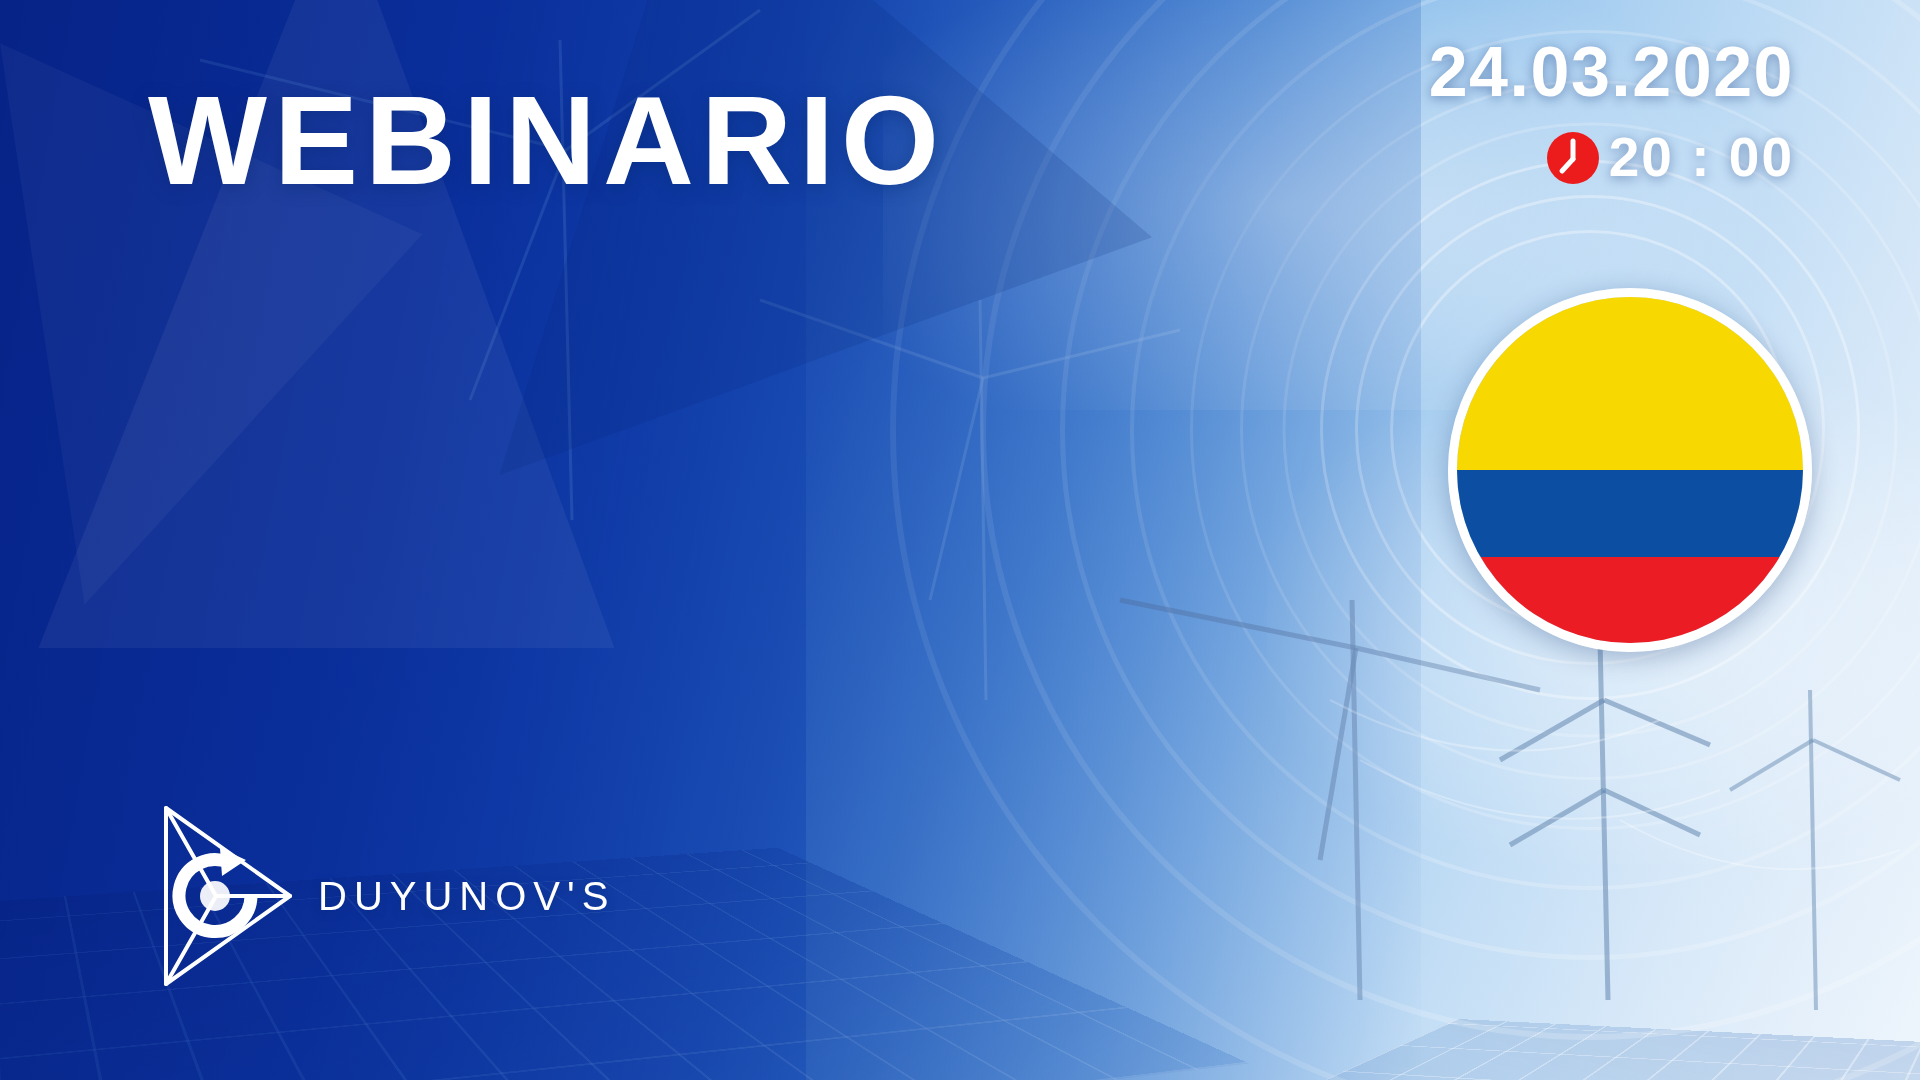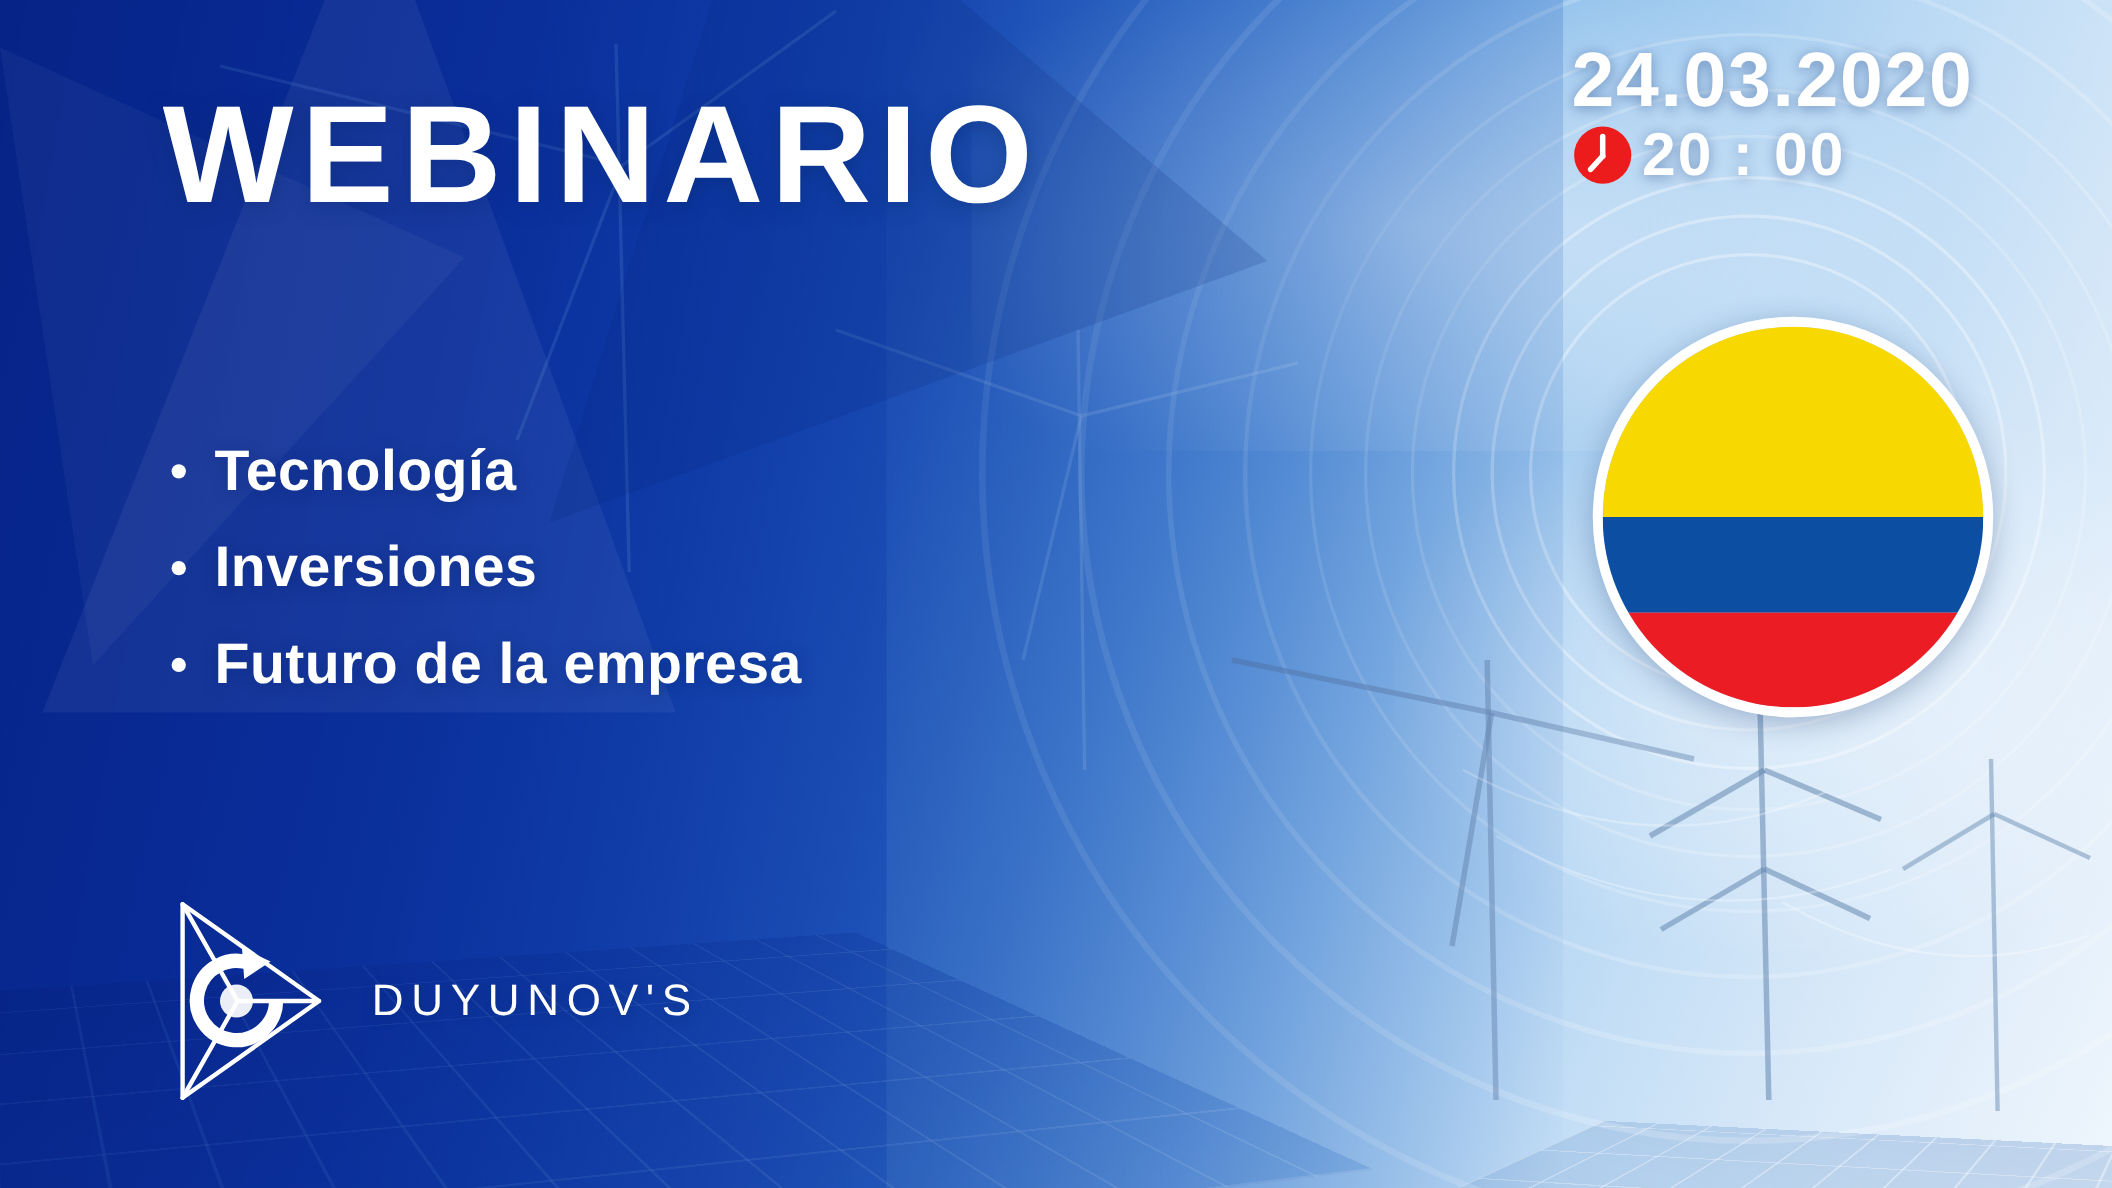--- a/index.html
+++ b/index.html
@@ -145,23 +145,23 @@
   .date-text {
     font-size: 70px;
     font-weight: 700;
     letter-spacing: 1.5px;
     line-height: 1.05;
     text-shadow: 0 2px 12px rgba(8,40,110,0.40);
   }
   .time-row {
     display: flex;
     align-items: center;
-    justify-content: flex-start;
+    justify-content: flex-end;
     gap: 8px;
-    margin-top: 3px;
+    margin-top: 20px;
   }
   .clock-icon { width: 56px; height: 56px; flex: none; display: block; }
   .time-text {
     font-size: 55px;
     font-weight: 700;
     letter-spacing: 2px;
     line-height: 1;
     text-shadow: 0 2px 12px rgba(8,40,110,0.40);
   }
 
@@ -205,24 +205,24 @@
     flex-direction: column;
   }
   .flag-band { width: 100%; }
   .band-yellow { height: 50%; }
   .band-blue   { height: 25%; }
   .band-red    { height: 25%; }
 
   
   .logo {
     position: absolute;
-    left: 150px; bottom: 72px;
+    left: 150px; bottom: 86px;
     display: flex;
     align-items: center;
-    gap: 38px;
+    gap: 18px;
   }
   .logo-mark { width: 150px; height: 196px; flex: none; display: block; }
   .logo-text {
     color: #ffffff;
     line-height: 1.0;
     text-shadow: 0 2px 10px rgba(8,40,110,0.40);
   }
   .logo-top {
     font-size: 40px;
     font-weight: 400;
@@ -314,34 +314,20 @@
       <div class="time-row">
         <svg class="clock-icon" viewBox="0 0 56 56" xmlns="http://www.w3.org/2000/svg">
           <circle cx="28" cy="28" r="26" fill="#EC1C1C"></circle>
           <path d="M28 11 L28 29" stroke="#ffffff" stroke-width="5" stroke-linecap="round" fill="none"></path>
           <path d="M28 29 L17 41" stroke="#ffffff" stroke-width="5" stroke-linecap="round" fill="none"></path>
         </svg>
         <div class="time-text">20 : 00</div>
       </div>
     </div>
 
-    <ul class="bullets">
-      <li>
-        <span class="dot"></span>
-        <span>Tecnología</span>
-      </li>
-      <li>
-        <span class="dot"></span>
-        <span>Inversiones</span>
-      </li>
-      <li>
-        <span class="dot"></span>
-        <span>Futuro de la empresa</span>
-      </li>
-    </ul>
 
     <div class="flag-wrap">
       <div class="flag-circle">
         <div class="flag-band band-yellow" style="background:#F7D800"></div>
         <div class="flag-band band-blue" style="background:#0B4EA2"></div>
         <div class="flag-band band-red" style="background:#EC1C24"></div>
       </div>
     </div>
 
     <div class="logo">

